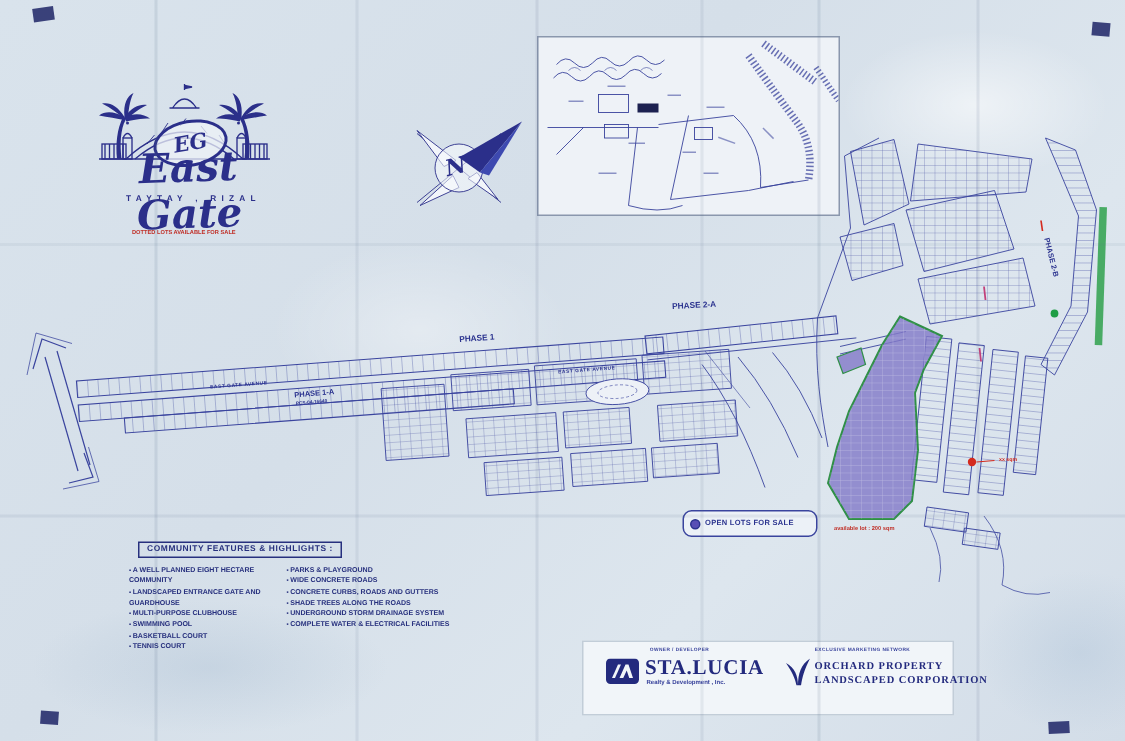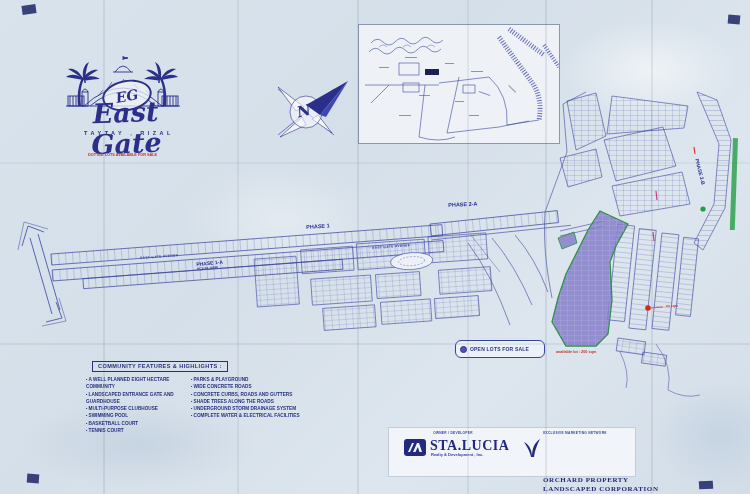--- a/index.html
+++ b/index.html
@@ -44,21 +44,21 @@
   #features ul.c1{width:95px;}  #features ul.c2{width:130px;}
   #features li::before{content:"▪ ";font-size:4px;}
   
   #cards{position:absolute;left:388px;top:427px;width:248px;height:50px;background:#f1f5f9;
      border:.8px solid #c2cdd8;box-sizing:border-box;}
   .cap{position:absolute;font-size:3.2px;color:#39439c;letter-spacing:.3px;font-weight:bold;text-align:center;}
   #dev-name{position:absolute;left:430px;top:438px;font-family:"Liberation Serif",serif;font-weight:bold;
      font-size:14px;color:#232a7e;letter-spacing:.5px;}
   #dev-sub{position:absolute;left:431px;top:452px;font-size:4px;color:#39439c;font-weight:bold;}
   #mkt-text{position:absolute;left:543px;top:440px;font-family:"Liberation Serif",serif;font-weight:bold;
-     color:#232a7e;font-size:7px;letter-spacing:.6px;line-height:1.25;margin-top:36px;}
+     color:#232a7e;font-size:7px;letter-spacing:.6px;line-height:1.25;}
 </style>
 </head>
 <body>
 
 <div id="stage">
 
   <div class="stain" style="left:560px;top:20px;width:180px;height:100px;background:radial-gradient(ellipse,rgba(255,255,255,.55),rgba(255,255,255,0) 70%);"></div>
   <div class="stain" style="left:20px;top:400px;width:240px;height:90px;background:radial-gradient(ellipse,rgba(150,175,200,.25),rgba(150,175,200,0) 70%);"></div>
   <div class="stain" style="left:650px;top:380px;width:140px;height:110px;background:radial-gradient(ellipse,rgba(160,185,210,.3),rgba(160,185,210,0) 70%);"></div>
   <div class="stain" style="left:180px;top:160px;width:200px;height:120px;background:radial-gradient(ellipse,rgba(255,255,255,.35),rgba(255,255,255,0) 70%);"></div>

